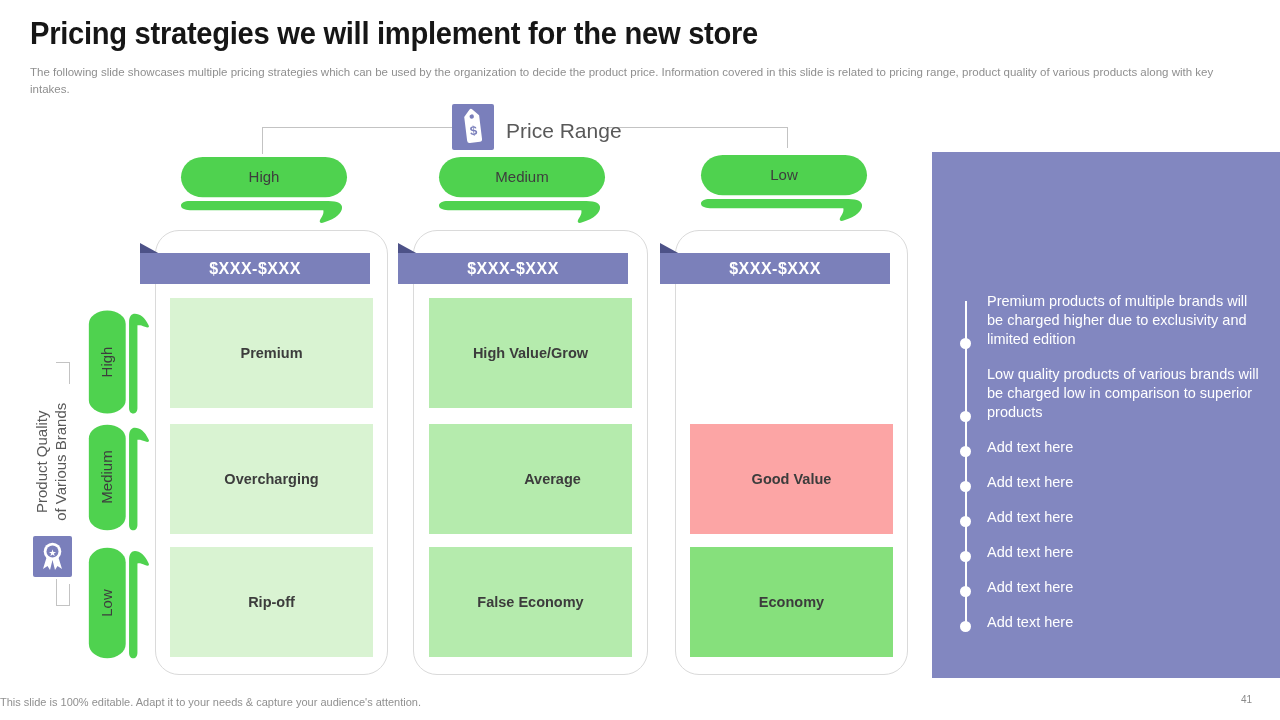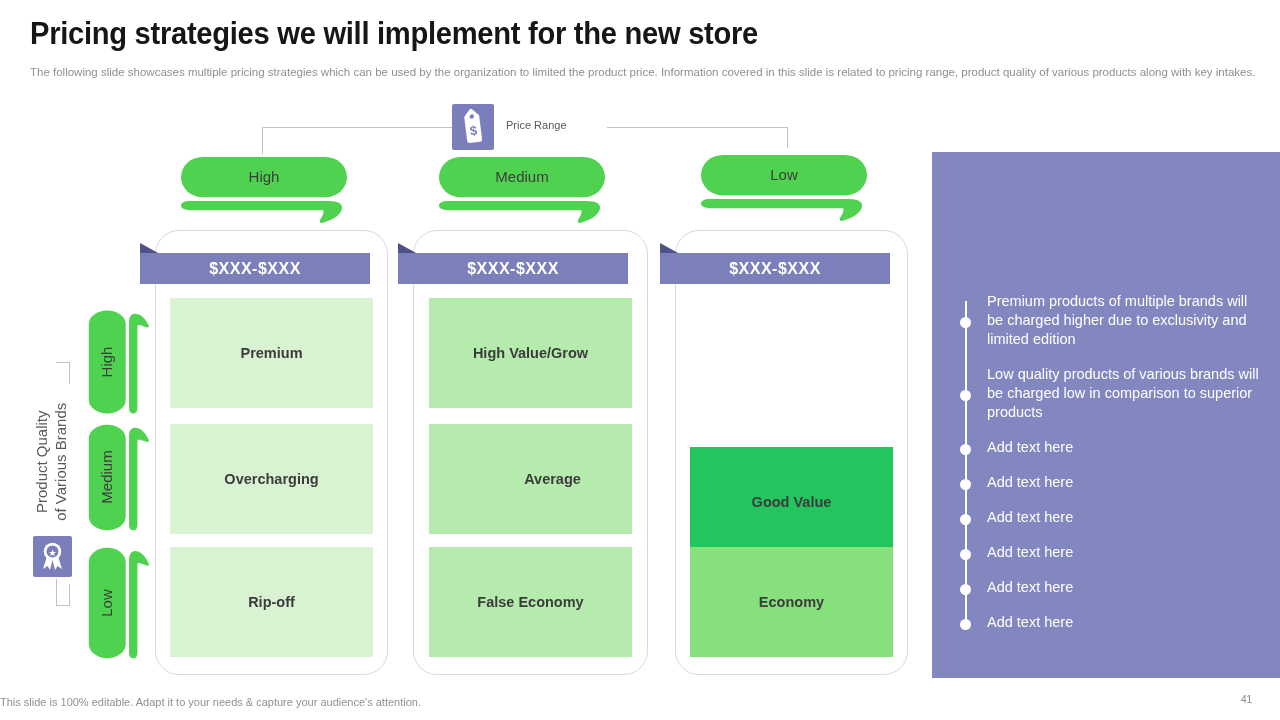--- a/index.html
+++ b/index.html
@@ -8,55 +8,55 @@
          font-family:"Liberation Sans",sans-serif;}
   .abs{position:absolute;}
 
   .title{left:30px;top:16px;font-size:31px;font-weight:700;color:#161616;
          transform:scaleX(.94);transform-origin:left top;white-space:nowrap;letter-spacing:-.3px;}
   .subtitle{left:30px;top:64px;width:1226px;font-size:11.5px;line-height:1.5;color:#8f8f8f;}
 
   .bline{background:#c3c3c3;}
 
   .sq-icon{background:#7a7fbb;border-radius:2px;display:flex;align-items:center;justify-content:center;}
-  .pr-label{font-size:11px;color:#595959;}
+  .pr-label{font-size:21px;color:#595959;}
 
   .bubble-label{display:flex;align-items:center;justify-content:center;
                 font-size:15px;color:#3d3d3d;}
   .vlabel{transform:rotate(-90deg);transform-origin:center center;text-align:center;}
 
   .card{background:#fff;border:1.5px solid #dadada;border-radius:24px;}
   .fold{background:#4d5288;clip-path:polygon(0 0,0 100%,100% 100%);}
   .ribbon{background:#7b80ba;color:#fff;font-size:16px;font-weight:700;letter-spacing:.5px;
           display:flex;align-items:center;justify-content:center;}
   .cell{display:flex;align-items:center;justify-content:center;
         font-size:14.5px;font-weight:700;color:#3c3c3c;text-align:center;}
 
   .yaxis-label{width:170px;text-align:center;font-size:15px;line-height:1.25;color:#595959;
                transform:rotate(-90deg);transform-origin:center center;}
 
   .panel{left:932px;top:152px;width:348px;height:526px;background:#8287c0;}
   .panel-title{left:932px;top:218px;width:348px;text-align:center;
                font-size:28px;font-weight:700;color:#ffffff;}
   .ki-list{left:960px;top:292px;width:300px;display:flex;flex-direction:column;gap:16px;}
-  .ki-item{display:flex;align-items:center;}
+  .ki-item{display:flex;align-items:flex-end;}
   .ki-dot{width:11px;height:11px;border-radius:50%;background:#ffffff;flex:0 0 11px;margin:4px 16px 0 0;}
   .ki-text{font-size:14.5px;line-height:19px;color:#ffffff;}
   .ki-line{left:965px;top:301px;width:1.5px;height:321px;background:#ffffff;}
 
   .footer{left:0;top:696px;width:1280px;text-align:left;font-size:11px;color:#909090;}
   .pagenum{right:28px;top:694px;font-size:10px;color:#8a8a8a;}
 </style>
 </head>
 <body>
 
 <div class="slide">
 
   <div class="abs title">Pricing strategies we will implement for the new store</div>
-  <div class="abs subtitle">The following slide showcases multiple pricing strategies which can be used by the organization to limited the product price. Information covered in this slide is related to pricing range, product quality of various products along with key intakes.</div>
+  <div class="abs subtitle">The following slide showcases multiple pricing strategies which can be used by the organization to decide the product price. Information covered in this slide is related to pricing range, product quality of various products along with key intakes.</div>
 
   <div class="abs bline" style="left:262px;top:127px;width:191px;height:1px;"></div>
   <div class="abs bline" style="left:262px;top:127px;width:1px;height:27px;"></div>
   <div class="abs bline" style="left:607px;top:127px;width:181px;height:1px;"></div>
   <div class="abs bline" style="left:787px;top:127px;width:1px;height:21px;"></div>
 
   <div class="abs sq-icon" style="left:452px;top:104px;width:42px;height:46px;">
     <svg width="42" height="46" viewBox="0 0 42 46">
       <g transform="rotate(-7 21 23)">
         <path fill="#ffffff" d="M13.5,12 L19.5,5.5 Q21,4 22.5,5.5 L28.5,12 L28.5,36 Q28.5,38.5 26,38.5 L16,38.5 Q13.5,38.5 13.5,36 Z"></path>
@@ -103,21 +103,21 @@
   <div class="abs ribbon" style="left:660px;top:253px;width:230px;height:31px;">$XXX-$XXX</div>
 
   <div class="abs cell" style="left: 170px; top: 298px; width: 203px; height: 110px; background: rgb(217, 243, 210);">Premium</div>
   <div class="abs cell" style="left: 170px; top: 424px; width: 203px; height: 110px; background: rgb(217, 243, 210);">Overcharging</div>
   <div class="abs cell" style="left: 170px; top: 547px; width: 203px; height: 110px; background: rgb(217, 243, 210);">Rip-off</div>
 
   <div class="abs cell" style="left: 429px; top: 298px; width: 203px; height: 110px; background: rgb(181, 235, 173);">High Value/Grow</div>
   <div class="abs cell" style="left: 429px; top: 424px; width: 203px; height: 110px; background: rgb(181, 235, 173); padding-left: 44px;">Average</div>
   <div class="abs cell" style="left: 429px; top: 547px; width: 203px; height: 110px; background: rgb(181, 235, 173);">False Economy</div>
 
-  <div class="abs cell" style="left: 690px; top: 424px; width: 203px; height: 110px; background: #22c55e; margin-top: 23px;">Good Value</div>
+  <div class="abs cell" style="left: 690px; top: 424px; width: 203px; height: 110px; background: #fca5a5;">Good Value</div>
   <div class="abs cell" style="left: 690px; top: 547px; width: 203px; height: 110px; background: rgb(134, 224, 124);">Economy</div>
 
   <svg class="abs" style="left:88px;top:310px;" width="62" height="104" viewBox="0 0 74 170" preserveAspectRatio="none">
     <g transform="rotate(-90) translate(-170 0)" fill="#4fd24f">
       <rect x="1" y="1" width="168" height="44" rx="22"></rect>
       <path d="M10,49 H150 C160,49 164,52 164,56 C164,62 158,68 146,72 C142,74 140,72 142.5,68 C145,64 145.5,61.5 145,59 H10 C4.5,59 1,57 1,54 C1,51 4.5,49 10,49 Z"></path>
     </g>
   </svg>
   <div class="abs bubble-label vlabel" style="left:56px;top:353px;width:100px;height:18px;">High</div>
 

